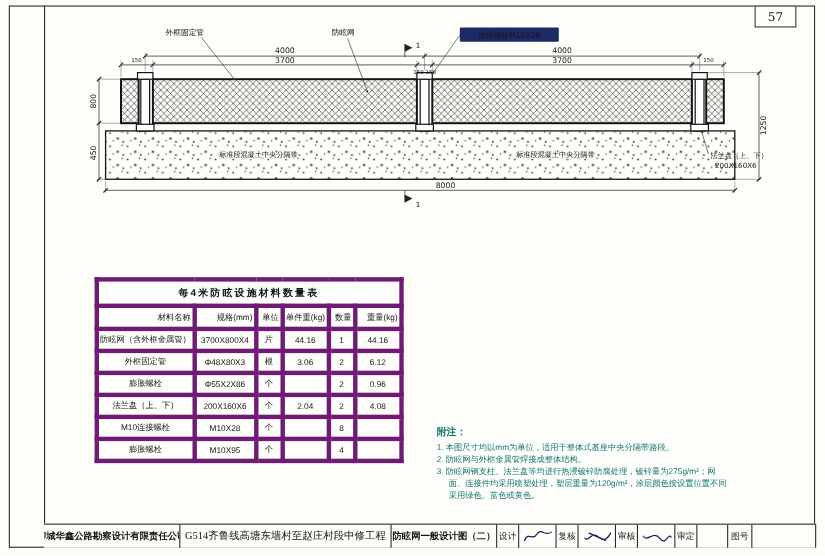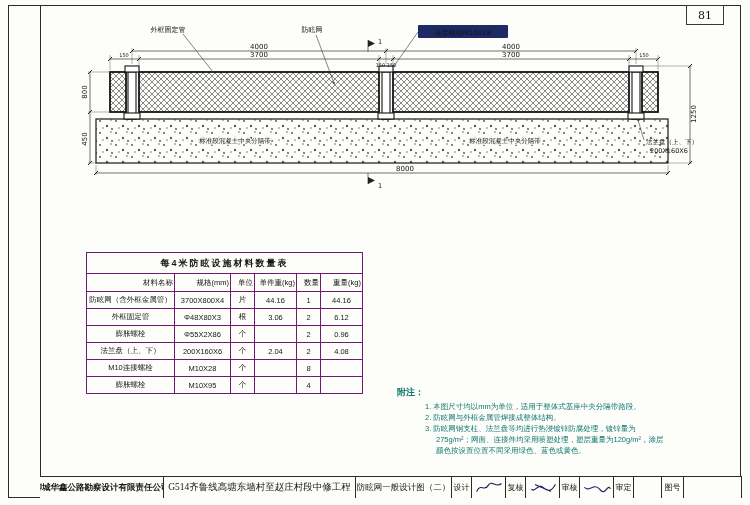--- a/index.html
+++ b/index.html
@@ -18,45 +18,45 @@
   .dtxt{font-size:7px;text-anchor:middle;}
   .dtxt-s{font-size:5px;text-anchor:middle;}
   .ctxt{font-size:7px;text-anchor:middle;}
   .htxt{font-size:6.5px;text-anchor:middle;paint-order:stroke;stroke:#faf9f4;stroke-width:2px;}
   .bolt-box{fill:#1d2a66;}
   .bolt-txt{font-size:7px;fill:#ffffff;text-anchor:middle;}
   .ftxt{font-size:6.5px;}
   .flag{fill:#222;}
 
   .materials{position:absolute;left:86px;top:252px;border-collapse:collapse;table-layout:fixed;background:#fdfdfa;}
-  .materials td{border:1px solid #701a75;font-size:7.5px;text-align:center;padding:0 1px;height:16px;overflow:hidden;white-space:nowrap;}
+  .materials td{border:4px solid #701a75;font-size:7.5px;text-align:center;padding:0 1px;height:16px;overflow:hidden;white-space:nowrap;}
   .materials .t-title td{height:20px;font-size:9px;font-weight:bold;letter-spacing:2px;}
   .materials .t-head td{height:17px;text-align:right;}
 
   .notes{position:absolute;left:397px;top:386px;width:268px;color:#0f766e;}
   .notes-title{font-size:9px;font-weight:bold;margin-bottom:3px;}
-  .note-item{font-size:7.5px;line-height:1.45;padding-left:11px;text-indent:-11px;margin-left:28px;}
+  .note-item{font-size:7.5px;line-height:1.45;padding-left:11px;text-indent:-11px;}
 
   .titleblock{position:absolute;left:40px;top:476px;width:702px;height:22px;display:flex;border-top:1.4px solid #2b2b2b;box-sizing:border-box;background:#fdfdfa;}
   .tb-cell{box-sizing:border-box;border-right:1px solid #2b2b2b;display:flex;align-items:center;justify-content:center;overflow:hidden;white-space:nowrap;height:100%;}
   .tb-company{font-weight:bold;font-size:8.5px;font-family:"Liberation Serif","DejaVu Serif",serif;}
   .tb-project{font-weight:normal;font-size:9.5px;font-family:"Liberation Serif","DejaVu Serif",serif;}
-  .tb-dtitle{font-weight:normal;font-size:8.5px;font-family:"Liberation Serif","DejaVu Serif",serif;text-align:right;}
+  .tb-dtitle{font-weight:bold;font-size:8.5px;font-family:"Liberation Serif","DejaVu Serif",serif;text-align:right;}
   .tb-label{font-size:8px;}
   .sig{width:30px;height:15px;}
   .sig path{stroke:#1b1b5e;stroke-width:1.2;fill:none;stroke-linecap:round;}
 </style>
 </head>
 <body>
 
 <div class="sheet">
   <div class="border-outer"></div>
   <div class="frame-left"></div>
   <div class="pagenum">
-    <span>81</span>
+    <span>57</span>
   </div>
 
   <svg class="drawing" width="672" height="178" viewBox="0 0 672 178">
     <defs>
       <pattern id="mesh" width="6" height="6" patternUnits="userSpaceOnUse">
         <path d="M0 6L6 0M0 0L6 6" stroke="#3a3a3a" stroke-width="0.6" fill="none"></path>
       </pattern>
       <pattern id="stipple" width="16" height="12" patternUnits="userSpaceOnUse">
         <circle cx="2" cy="3" r="0.9" fill="#4a4a4a"></circle>
         <circle cx="9" cy="8" r="1.2" fill="#5a5a5a"></circle>

